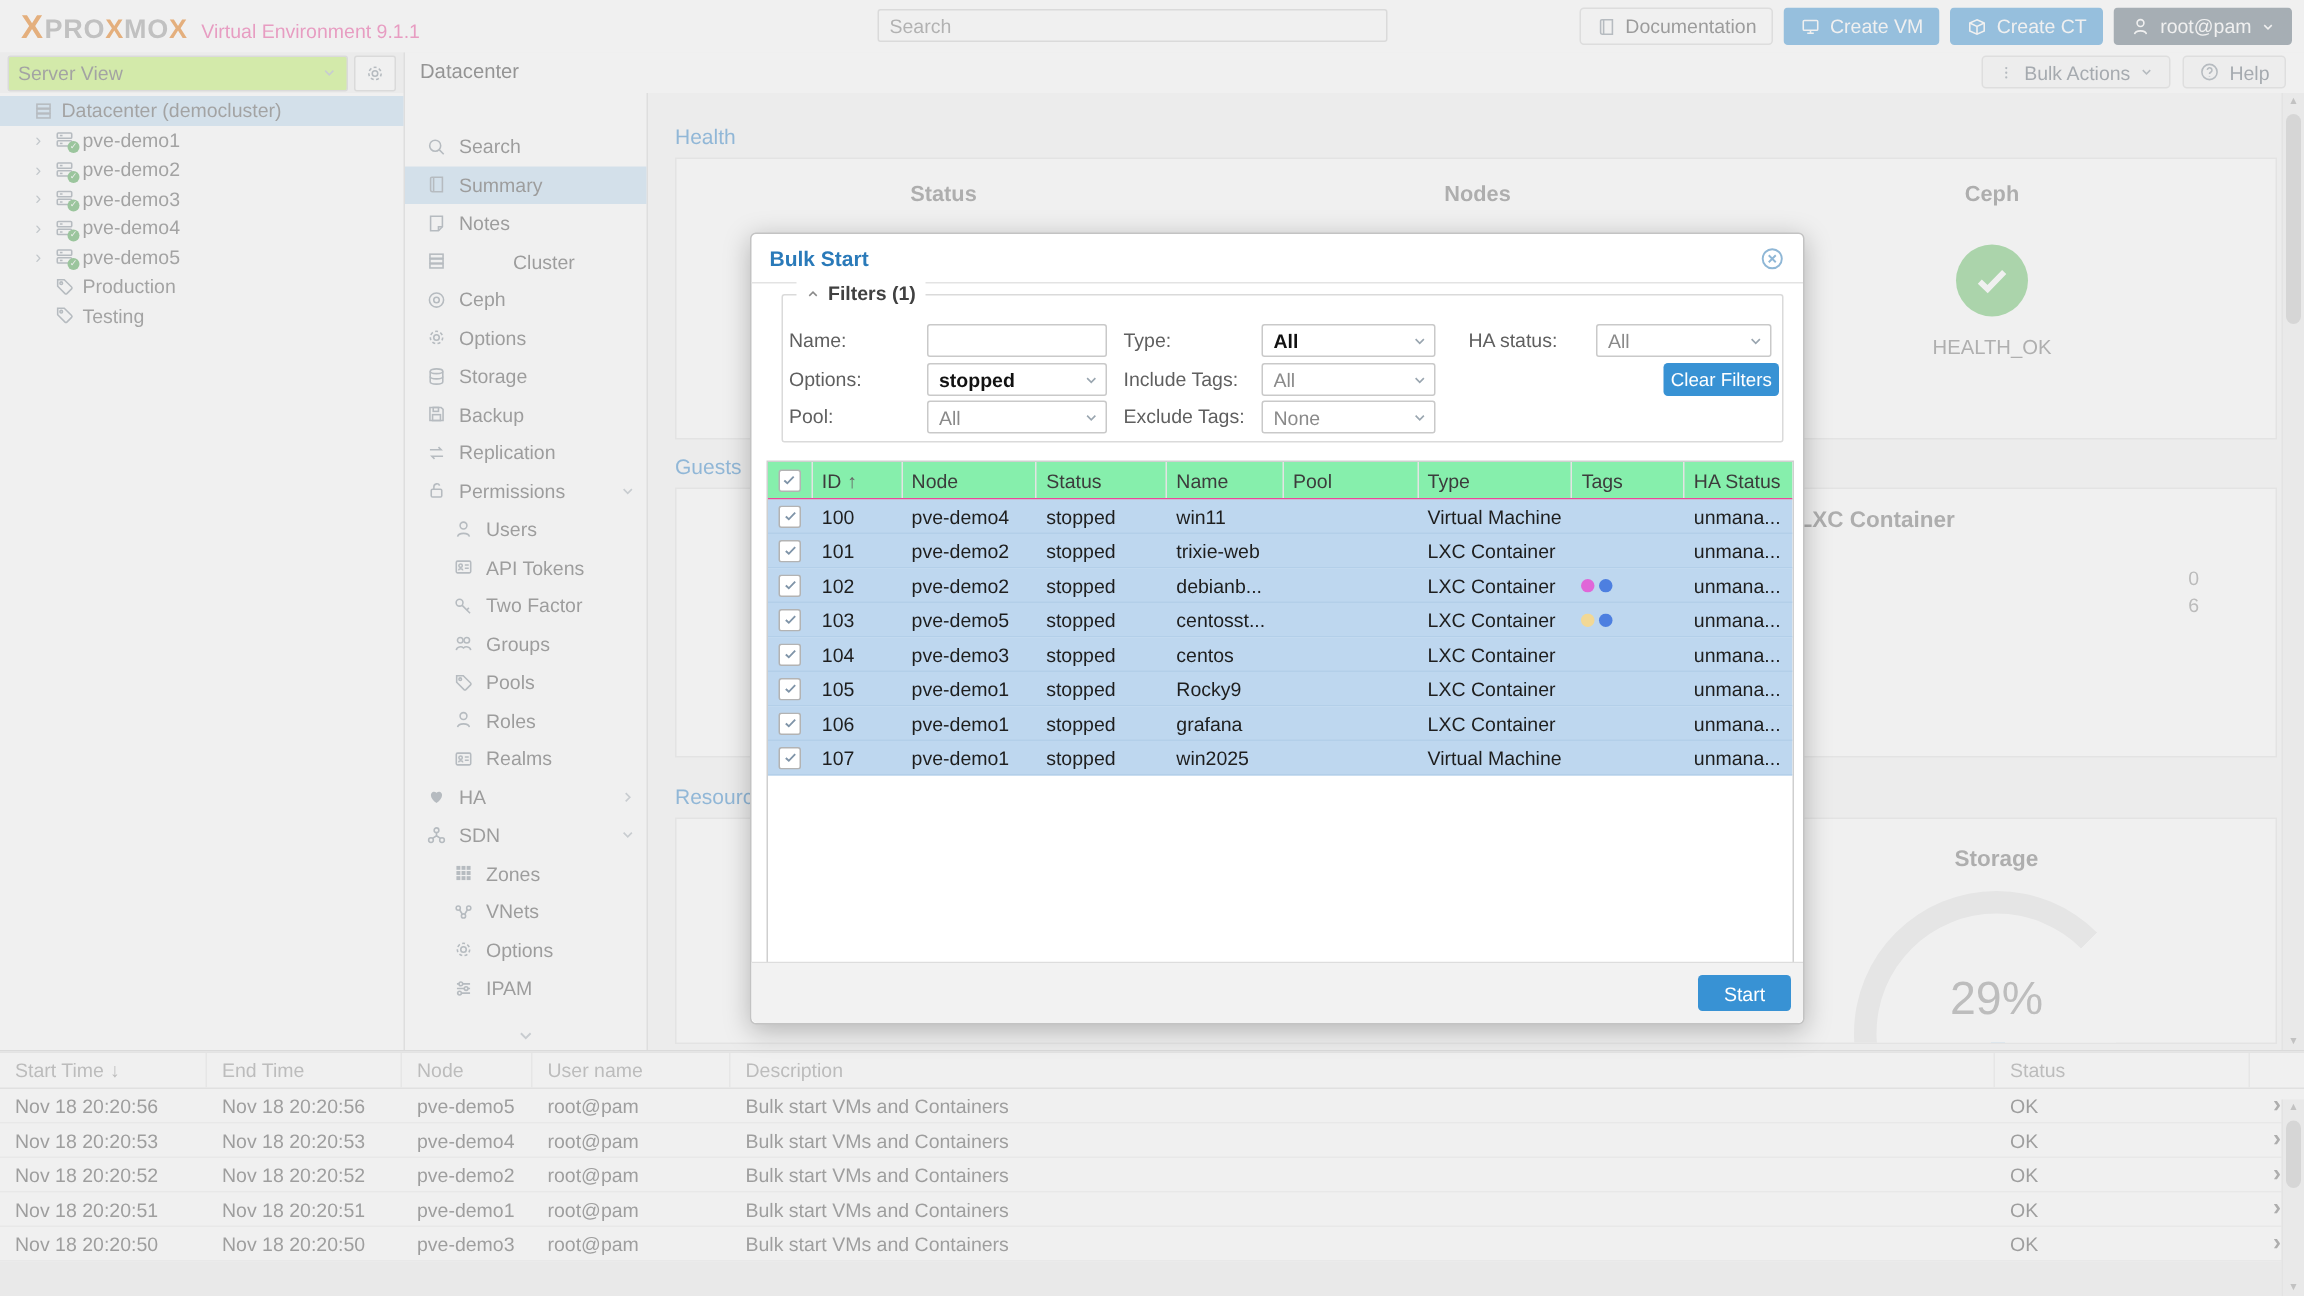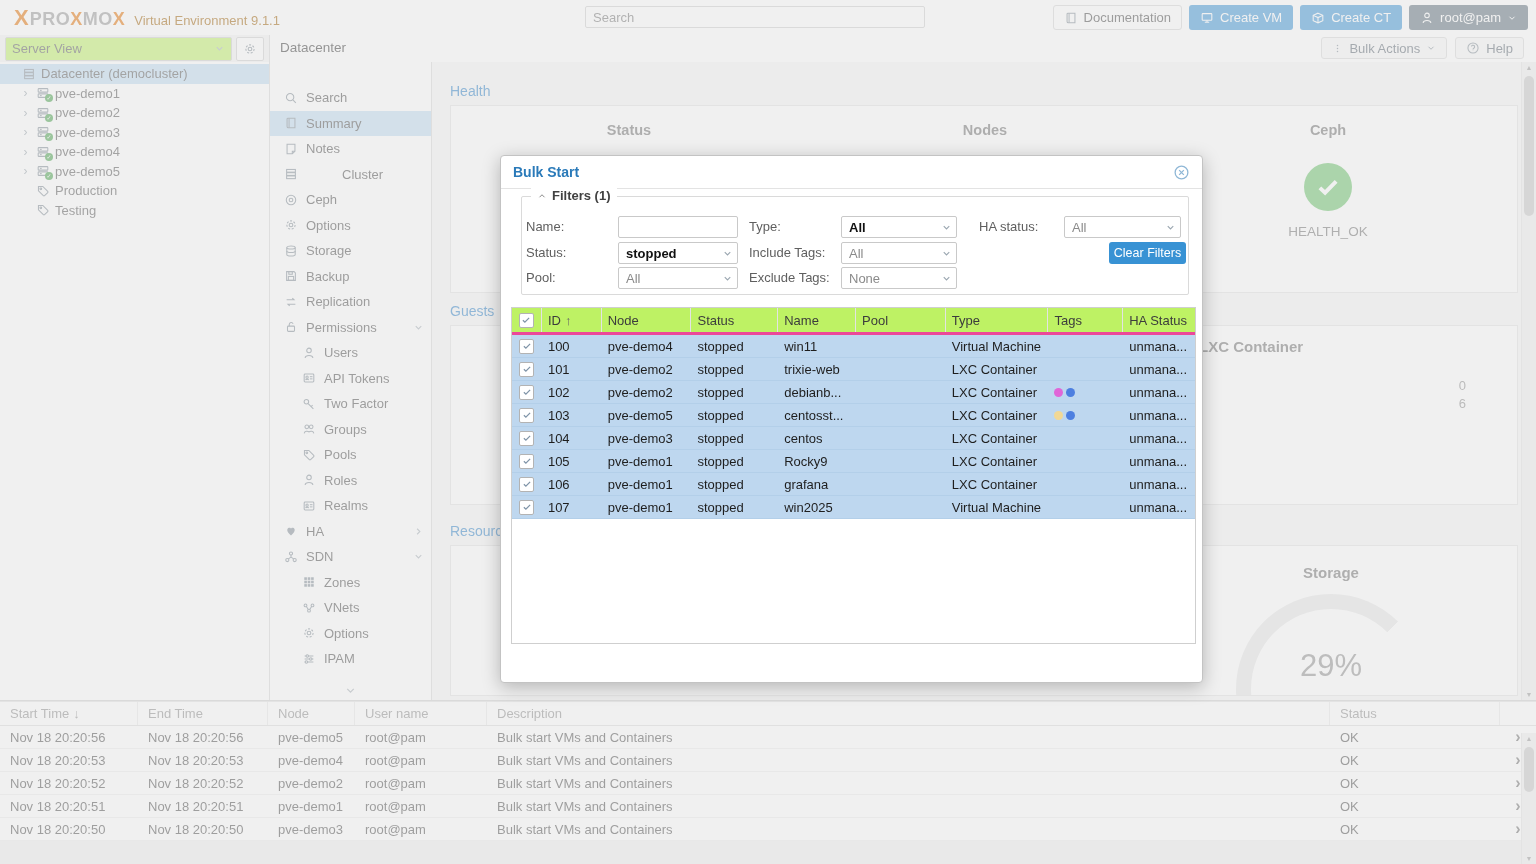--- a/index.html
+++ b/index.html
@@ -6,21 +6,21 @@
   #app{position:relative;width:1536px;height:864px;overflow:hidden;background:#f5f5f5;
        font-family:"Liberation Sans",sans-serif;font-size:13px;color:#444;}
   .ic{width:14px;height:14px;flex:none;color:#7f8b95;}
   .ic use{stroke-width:1.2;}
   
   .topbar{position:absolute;left:0;top:0;right:0;height:35px;background:#fff;display:flex;align-items:center;}
   .logo{display:flex;align-items:baseline;margin-left:14px;white-space:nowrap;}
   .logo .mark{color:#e57000;font-weight:bold;font-size:22px;margin-right:1px;}
   .logo .seg{font-weight:bold;font-size:18px;letter-spacing:.5px;color:#989898;}
   .logo .segx{color:#e57000;}
-  .version{margin-left:9px;color:#a16207;font-size:13px;}
+  .version{margin-left:9px;color:#ec4899;font-size:13px;}
   .search-wrap{position:absolute;left:585px;top:6px;width:340px;}
   .search-input{width:100%;height:22px;border:1px solid #cfcfcf;border-radius:2px;padding:0 7px;
       font:13px "Liberation Sans",sans-serif;color:#444;box-sizing:border-box;outline:none;}
   .tb-buttons{position:absolute;right:8px;top:5px;display:flex;gap:7px;}
   .btn{display:inline-flex;align-items:center;gap:6px;height:25px;padding:0 10px;border-radius:3px;
       border:1px solid transparent;font-size:13px;cursor:pointer;white-space:nowrap;box-sizing:border-box;}
   .btn-light{background:#fff;border-color:#d4d4d4;color:#454545;}
   .btn-blue{background:#3892d4;color:#fff;}
   .btn-blue .ic{color:#fff;}
   .btn-user{background:#5c6e7b;color:#fff;}
@@ -108,21 +108,21 @@
       font:13px "Liberation Sans",sans-serif;padding:0 6px;outline:none;}
   .combo{position:absolute;height:22px;border:1px solid #c9c9c9;border-radius:2px;background:#fff;
       display:flex;align-items:center;padding:0 4px 0 7px;box-sizing:border-box;}
   .combo .cv{flex:1;color:#8a8a8a;white-space:nowrap;overflow:hidden;}
   .combo.strong .cv{color:#111;font-weight:bold;}
   .combo .ic{width:11px;height:11px;color:#9aa6b0;}
   .clear-btn{position:absolute;left:608px;top:86px;width:77px;height:22px;background:#3892d4;color:#fff;
       border-radius:3px;font-size:12.5px;display:flex;align-items:center;justify-content:center;cursor:pointer;}
   .vmtable{position:absolute;left:10px;top:151px;width:685px;height:337px;border:1px solid #cfcfcf;
       background:#fff;box-sizing:border-box;overflow:hidden;}
-  .vh{display:flex;height:24px;border-bottom:3px solid #ec4899;color:#3c3c3c;align-items:stretch;background:#bef264;}
+  .vh{display:flex;height:24px;border-bottom:1px solid #ec4899;color:#3c3c3c;align-items:stretch;background:#86efac;}
   .vh .cell{border-right:1px solid #e3e3e3;display:flex;align-items:center;padding-left:6px;box-sizing:border-box;}
   .cell{white-space:nowrap;overflow:hidden;box-sizing:border-box;padding-left:6px;}
   .cbcell{width:30px;display:flex;align-items:center;justify-content:center;padding-left:0 !important;}
   .c-id{width:60px;}.c-node{width:90px;}.c-status{width:87px;}.c-name{width:78px;}
   .c-pool{width:90px;}.c-type{width:103px;}.c-tags{width:75px;display:flex;align-items:center;}.c-ha{width:72px;}
   .vrow{display:flex;height:22px;background:#bed7ef;align-items:center;color:#1e1e1e;
       border-bottom:1px solid #b3cfe9;}
   .cb{width:13px;height:13px;border:1px solid #b3b3b3;border-radius:2px;background:#fff;
       display:inline-flex;align-items:center;justify-content:center;}
   .cb .ic{width:10px;height:10px;color:#7f94a8;}
@@ -747,21 +747,21 @@
         </svg>
     </div>
     <span class="f-label" style="left:478px;top:60px">HA status:</span>
     <div class="combo" style="left:563px;top:60px;width:117px">
       <span class="cv">All</span>
       <svg class="ic">
           <use href="#i-chev-down"></use>
         </svg>
     </div>
 
-    <span class="f-label" style="left:25px;top:86px">Status:</span>
+    <span class="f-label" style="left:25px;top:86px">Options:</span>
     <div class="combo strong" style="left:117px;top:86px;width:120px">
       <span class="cv">stopped</span>
       <svg class="ic">
           <use href="#i-chev-down"></use>
         </svg>
     </div>
     <span class="f-label" style="left:248px;top:86px">Include Tags:</span>
     <div class="combo" style="left:340px;top:86px;width:116px">
       <span class="cv">All</span>
       <svg class="ic">
@@ -961,15 +961,20 @@
             <span class="cell c-status">stopped</span>
             <span class="cell c-name">win2025</span>
             <span class="cell c-pool"></span>
             <span class="cell c-type">Virtual Machine</span>
             <span class="cell c-tags"></span>
             <span class="cell c-ha">unmana...</span>
           </div>
         </div>
     </div>
 
+    <div class="m-footer">
+      <div class="start-btn">
+        <span>Start</span>
+      </div>
+    </div>
   </div>
 
 </div>
 
 </body></html>

